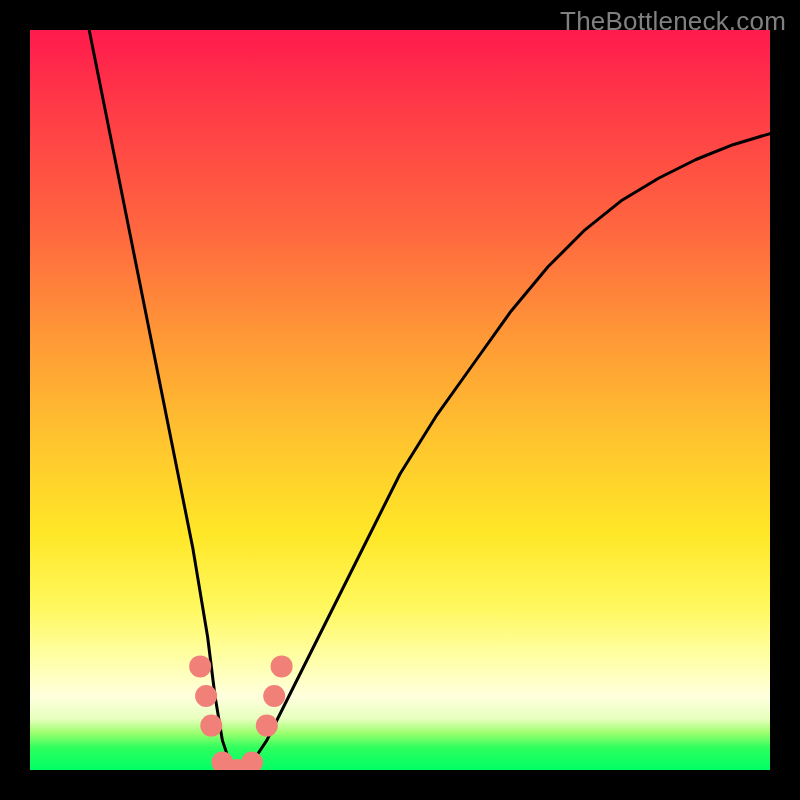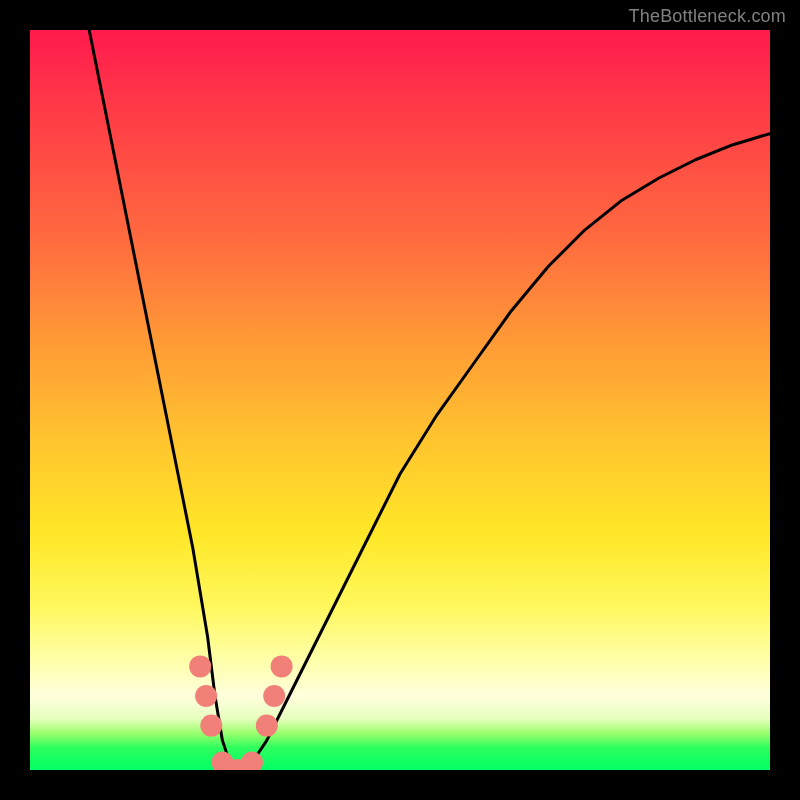--- a/index.html
+++ b/index.html
@@ -8,21 +8,21 @@
     width: 800px;
     height: 800px;
     background: #000;
     position: relative;
   }
   .watermark {
     position: absolute;
     top: 6px;
     right: 14px;
     font-family: Arial, Helvetica, sans-serif;
-    font-size: 18px;
+    font-size: 26px;
     color: #808080;
     font-weight: 500;
     letter-spacing: 0.2px;
   }
   .plot {
     position: absolute;
     left: 30px;
     top: 30px;
     width: 740px;
     height: 740px;

